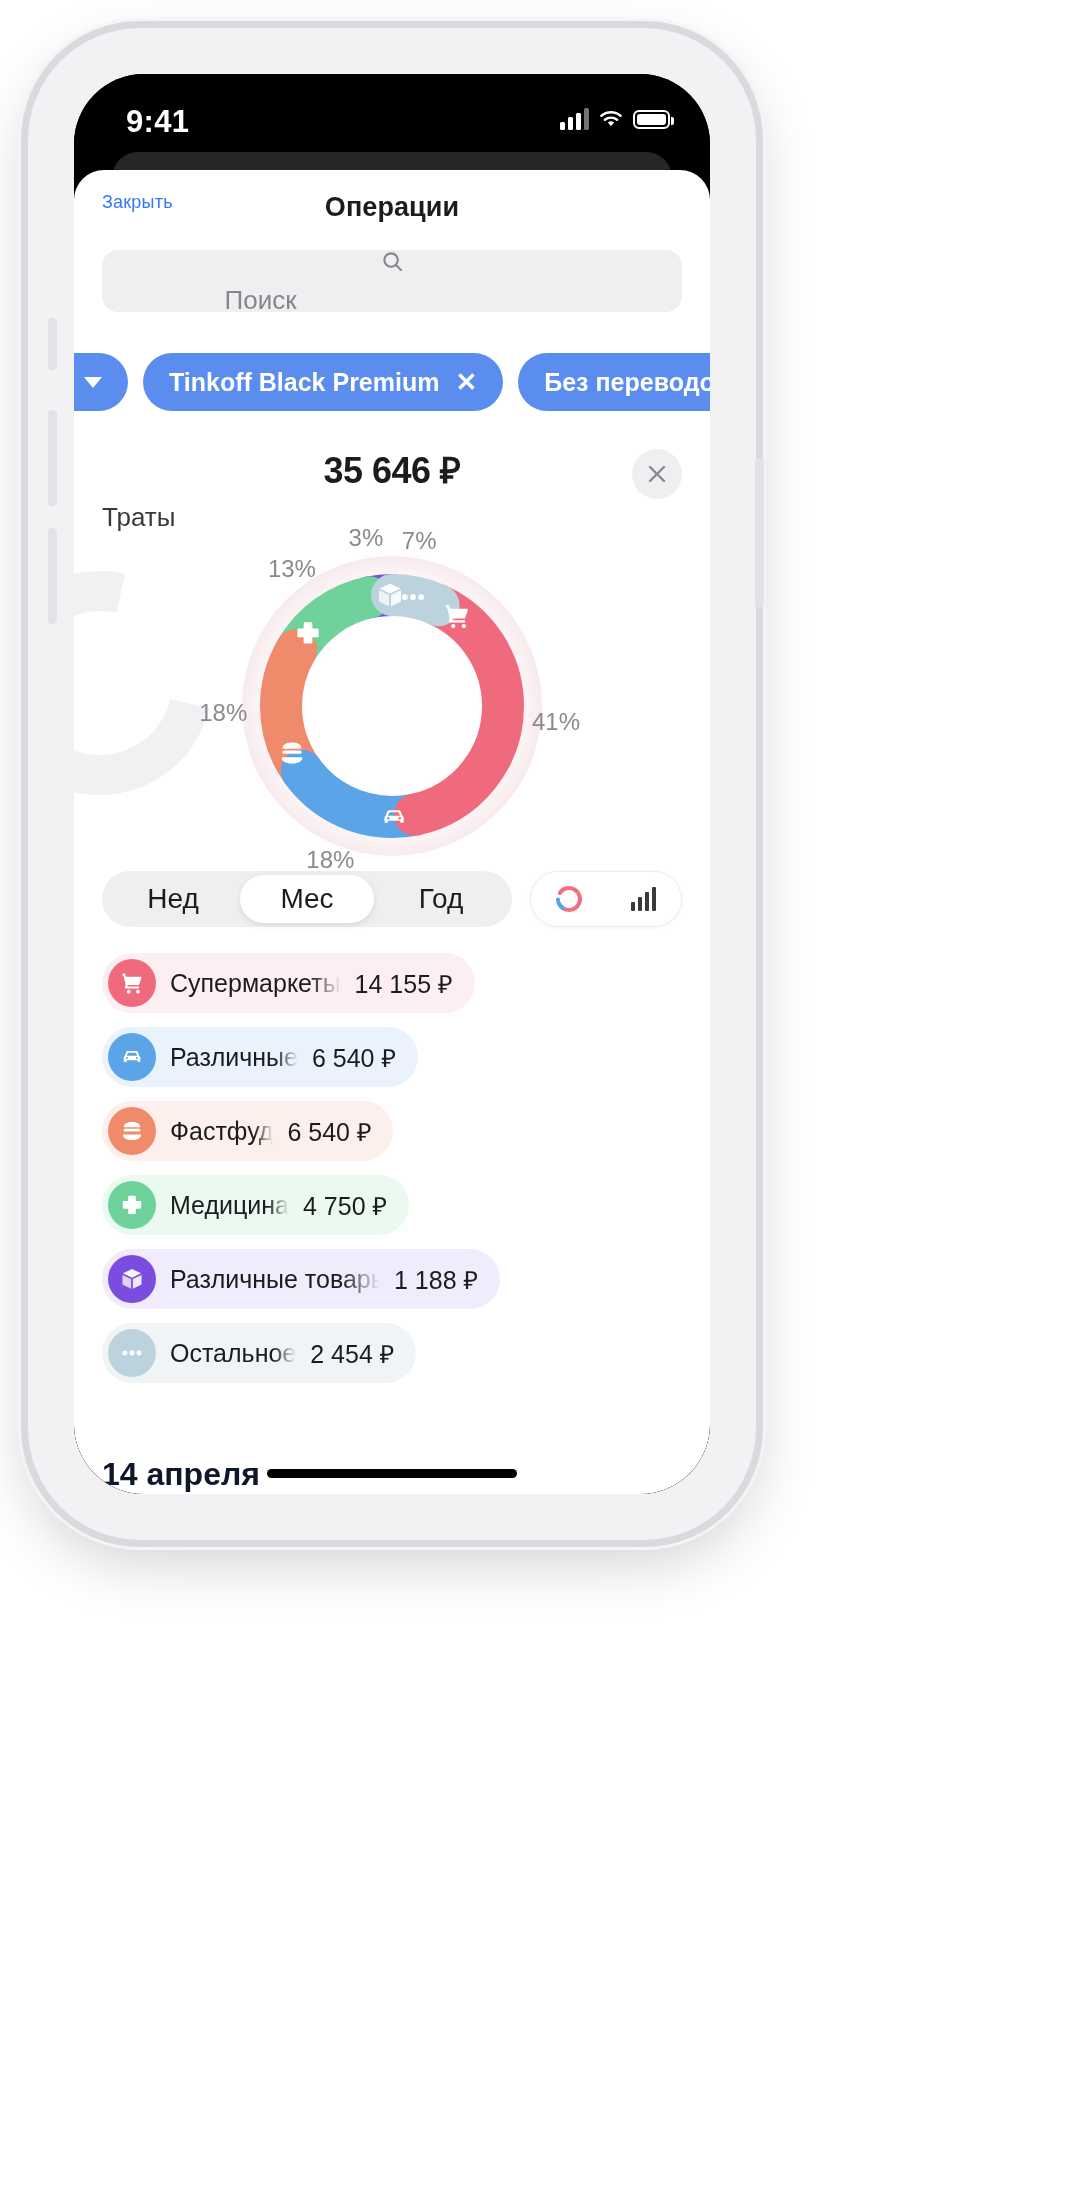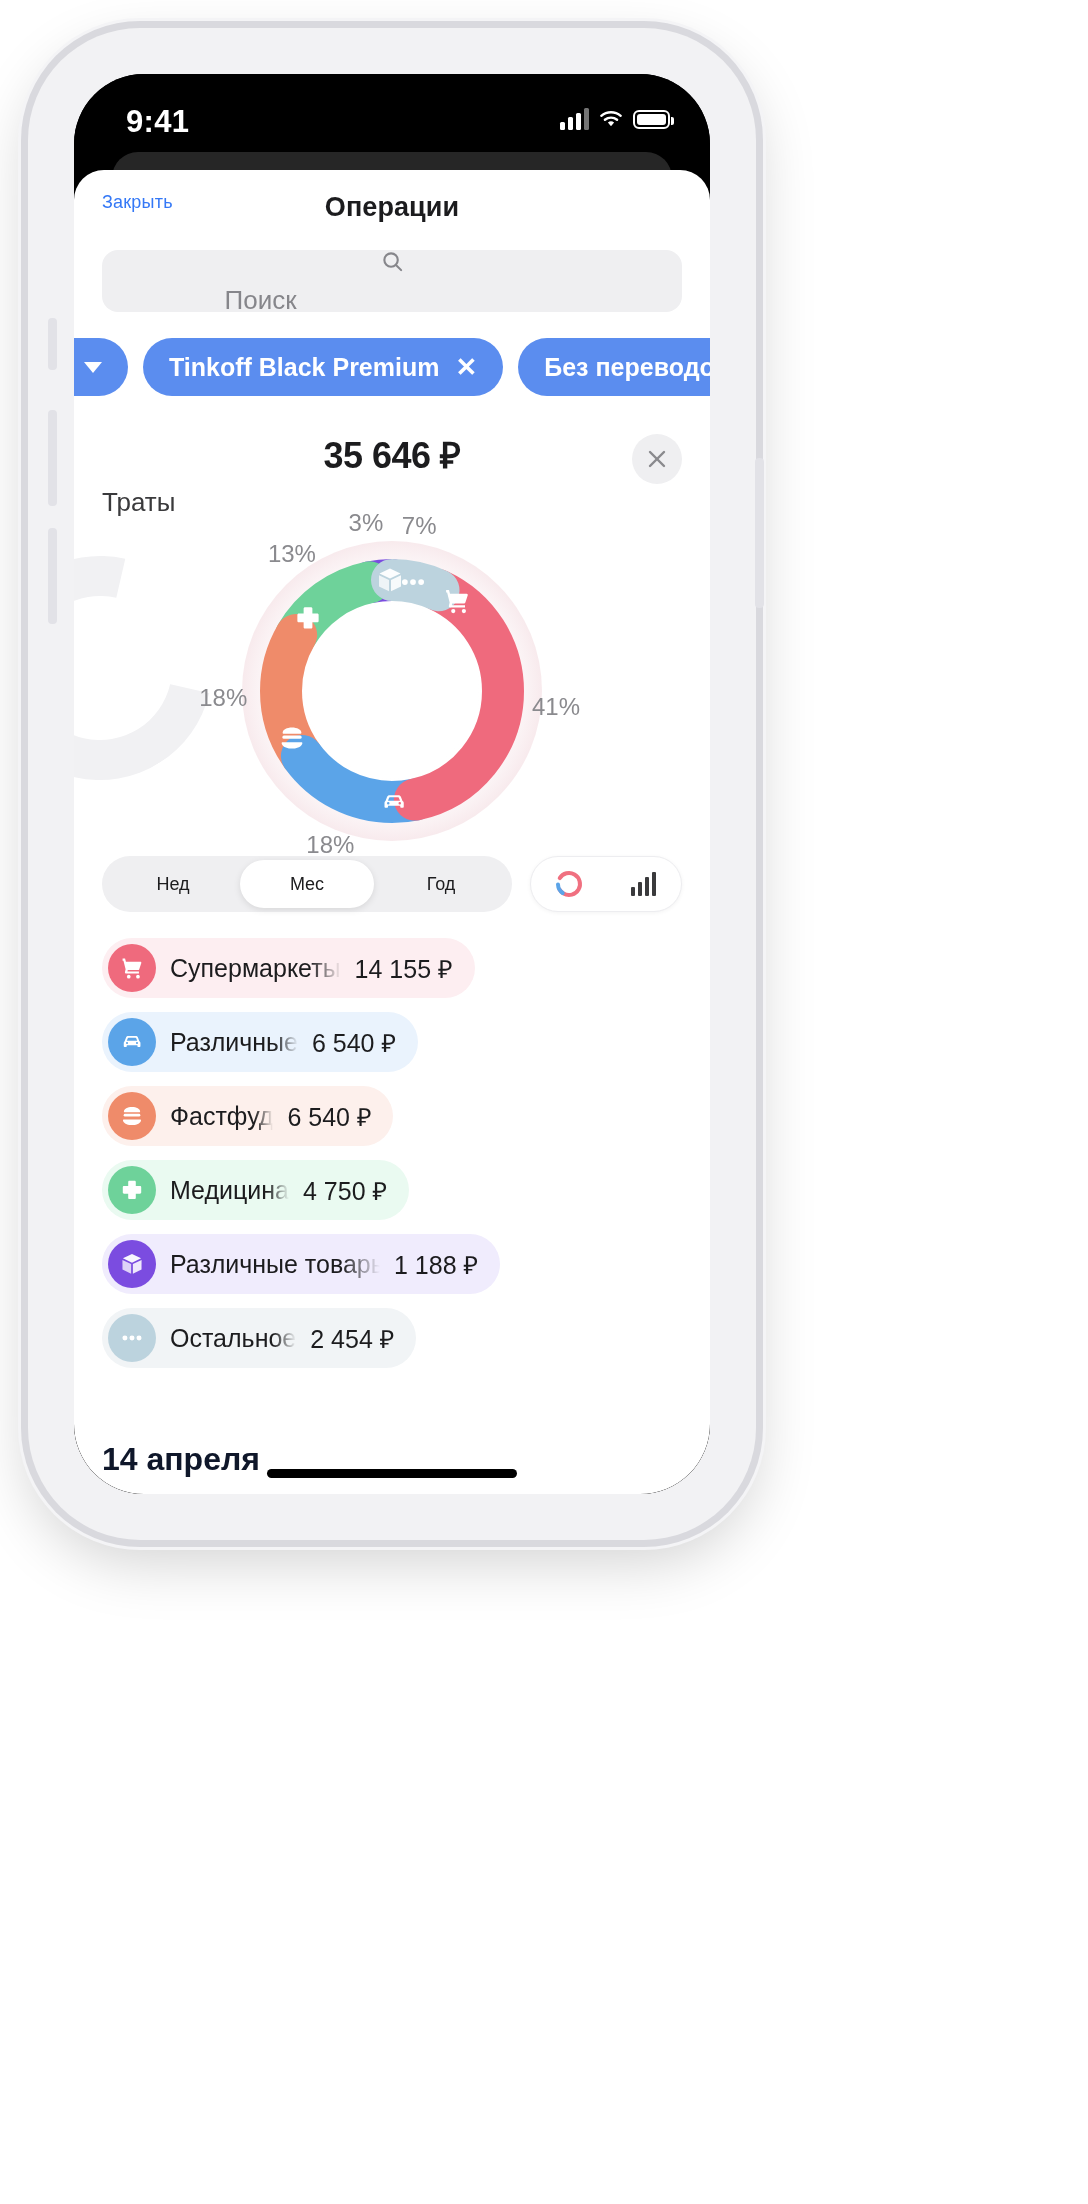--- a/index.html
+++ b/index.html
@@ -90,20 +90,21 @@
   
   .chips{
     margin-top:26px; display:flex; align-items:center; gap:15px;
     padding-left:0; padding-right:10px; overflow:hidden;
   }
   .chip{
     flex:none; height:58px; border-radius:30px; background:#5b8def;
     display:flex; align-items:center; gap:16px; padding:4px 26px;
     color:#fff; font-size:25px; font-weight:700; white-space:nowrap;
     cursor:pointer;
+    margin-top:15px;
   }
   .chip.clipped{ margin-left:-58px; padding-left:52px; }
   .chip .x{ font-size:26px; font-weight:700; line-height:1; }
   .caret{ width:0;height:0;border-left:9px solid transparent;border-right:9px solid transparent;border-top:11px solid #fff; }
 
   
   .summary{ position:relative; padding:34px 28px 0 28px; }
   .sum-amount{ font-size:36px; font-weight:700; color:#1c1c1e; letter-spacing:-.5px;text-align:center; }
   .sum-label{ margin-top:8px; font-size:26px; color:#3a3a3c; }
   .sum-close{
@@ -123,21 +124,21 @@
   .pct{ position:absolute; font-size:24px; color:#8a8a8e; }
 
   
   .controls{ display:flex; align-items:center; gap:18px; padding:0 28px; margin-top:4px; }
   .segctl{
     flex:1; height:56px; background:#efeff1; border-radius:28px;
     display:flex; padding:4px; position:relative;
   }
   .segctl button{
     flex:1; border:none; background:transparent; border-radius:24px;
-    font-size:18px; color:#1c1c1e; font-family:inherit; cursor:pointer; z-index:2;
+    font-size:28px; color:#1c1c1e; font-family:inherit; cursor:pointer; z-index:2;
   }
   .segctl button.active{ background:#fff; box-shadow:0 2px 7px rgba(0,0,0,.10); font-weight:400; }
   .viewtog{
     flex:none; width:152px; height:56px; background:#fff; border:1.5px solid #ededf0;
     border-radius:28px; display:flex; align-items:center; justify-content:space-around;
     box-shadow:0 1px 4px rgba(0,0,0,.05);
   }
   .viewtog .tg{ width:42px; height:42px; display:flex; align-items:center; justify-content:center; cursor:pointer; }
   .bars{ display:flex; align-items:flex-end; gap:3px; height:24px; }
   .bars i{ width:4px; background:#3a3a3c; border-radius:1px; display:block; }

